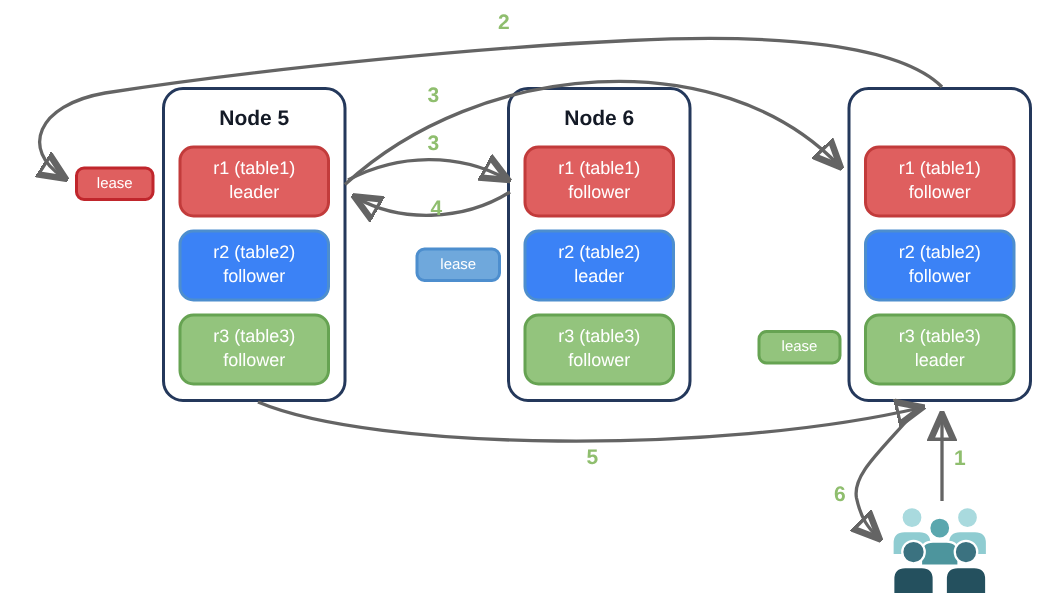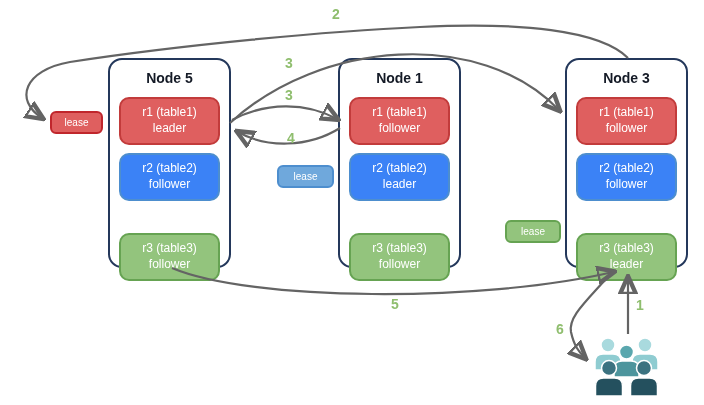--- a/index.html
+++ b/index.html
@@ -16,21 +16,21 @@
     font-weight:bold;font-size:14px;color:#141a26;
   }
   .replica{
     position:absolute;left:9px;right:9px;height:48px;box-sizing:border-box;
     border-radius:10px;border:2px solid;display:flex;flex-direction:column;
     align-items:center;justify-content:center;color:#ffffff;font-size:12px;line-height:1.3;
     text-align:right;
   }
   .replica.red{background:#df5f5f;border-color:#c23b3b;}
   .replica.blue{background:#3b82f6;border-color:#4d8ece;}
-  .replica.green{background:#93c47d;border-color:#66a352;margin-top:24px;}
+  .replica.green{background:#93c47d;border-color:#66a352;}
   .pos-r1{top:37px}.pos-r2{top:93px}.pos-r3{top:149px}
   .lease{
     position:absolute;height:23px;box-sizing:border-box;border-radius:6px;border:2px solid;
     color:#ffffff;font-size:10px;display:flex;align-items:center;justify-content:center;z-index:6;
   }
   .lease-red{left:50px;top:111px;width:53px;background:#df5f5f;border-color:#c0262c;}
   .lease-blue{left:277px;top:165px;width:57px;background:#6fa8dc;border-color:#4d8ece;}
   .lease-green{left:505px;top:220px;width:56px;background:#93c47d;border-color:#66a352;}
   .step{
     position:absolute;color:#8fbe6e;font-weight:bold;font-size:14px;z-index:6;
@@ -69,37 +69,36 @@
       <span>r2 (table2)</span>
       <span>follower</span>
     </div>
     <div class="replica green pos-r3">
       <span>r3 (table3)</span>
       <span>follower</span>
     </div>
   </div>
 
   <div class="node" style="left:338px">
-    <div class="node-title">Node 1</div>
+    <div class="node-title">Node 6</div>
     <div class="replica red pos-r1">
       <span>r1 (table1)</span>
       <span>follower</span>
     </div>
     <div class="replica blue pos-r2">
       <span>r2 (table2)</span>
       <span>leader</span>
     </div>
     <div class="replica green pos-r3">
       <span>r3 (table3)</span>
       <span>follower</span>
     </div>
   </div>
 
   <div class="node" style="left:565px">
-    <div class="node-title">Node 3</div>
     <div class="replica red pos-r1">
       <span>r1 (table1)</span>
       <span>follower</span>
     </div>
     <div class="replica blue pos-r2">
       <span>r2 (table2)</span>
       <span>follower</span>
     </div>
     <div class="replica green pos-r3">
       <span>r3 (table3)</span>

